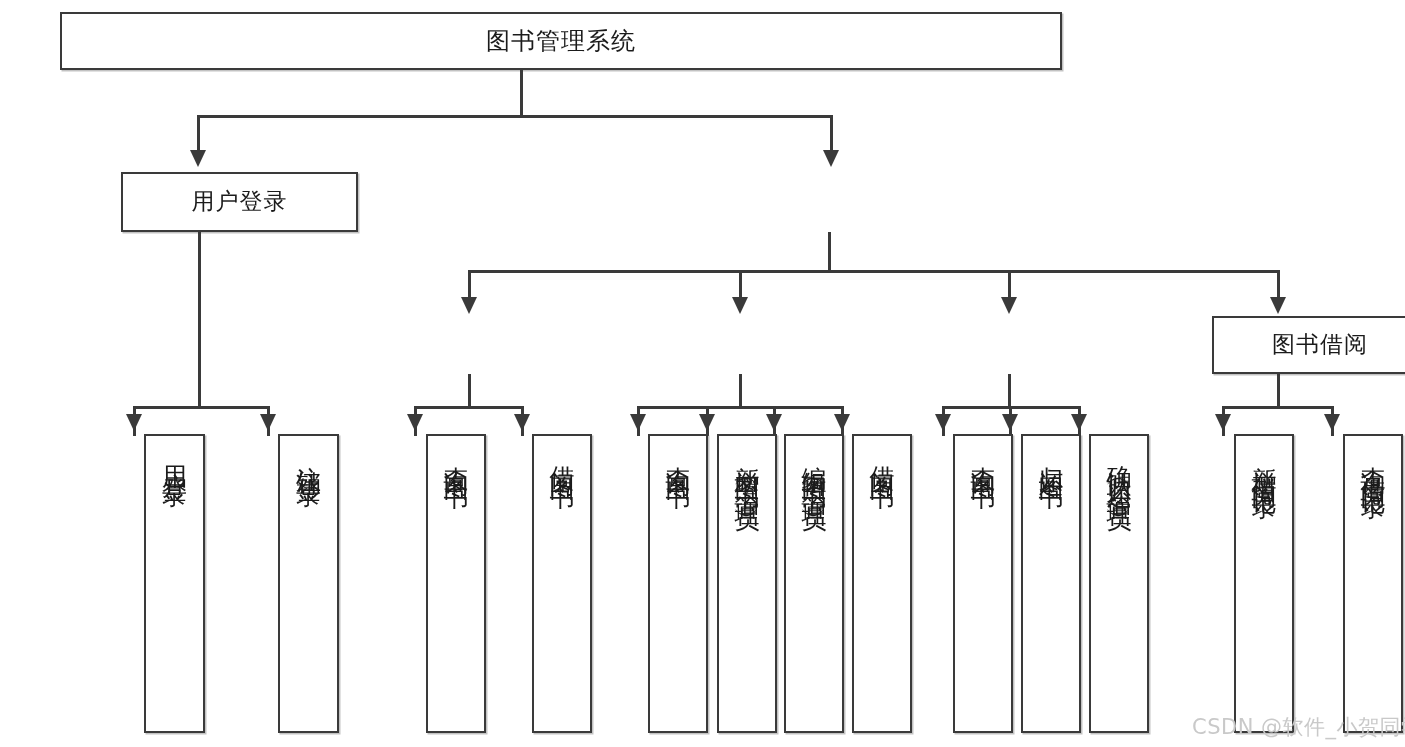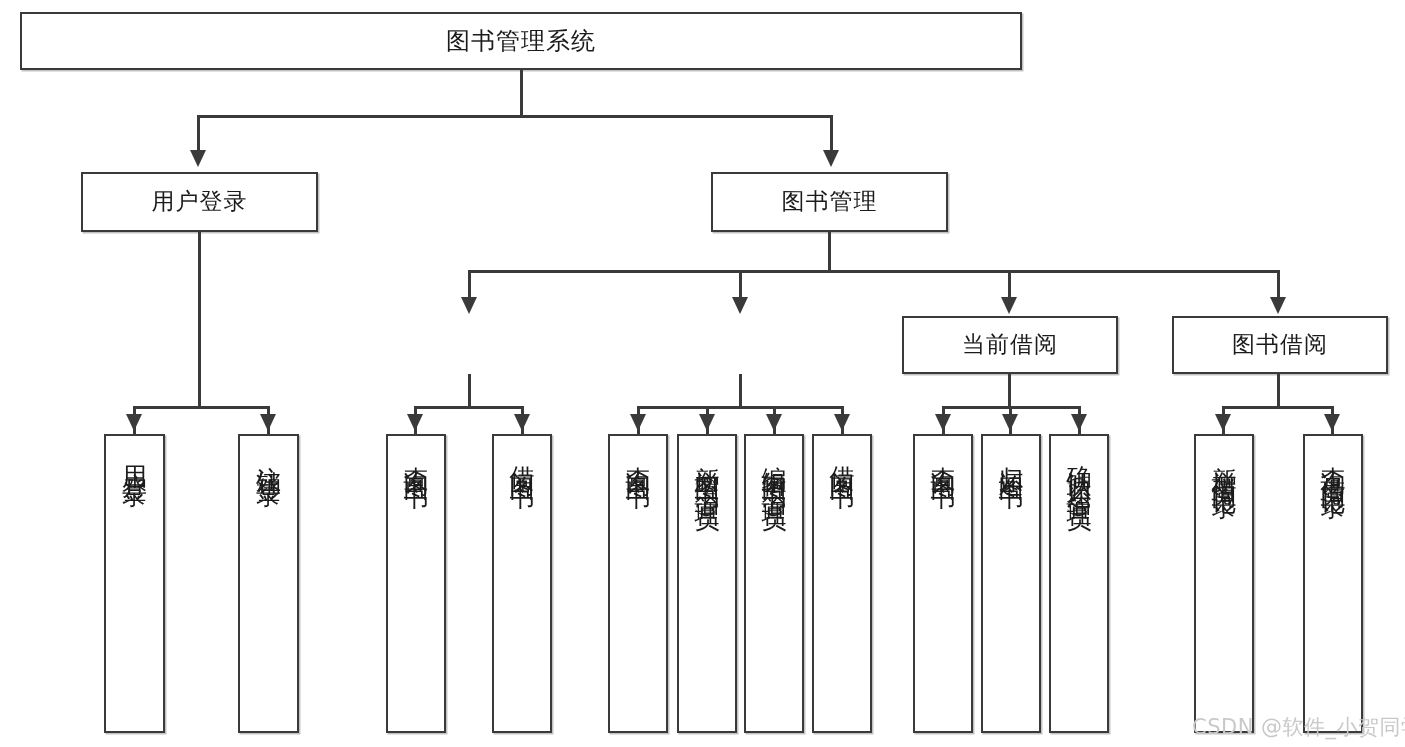--- a/index.html
+++ b/index.html
@@ -20,20 +20,21 @@
   .node {
     position: absolute;
     box-sizing: border-box;
     border: 2.5px solid #3a3a3a;
     background: #ffffff;
     display: flex;
     align-items: center;
     justify-content: center;
     color: #1b1b1b;
     box-shadow: 1.5px 1.5px 0 rgba(120,120,120,0.45);
+    margin-left: 40px;
   }
   .node.horiz {
     font-size: 23px;
     letter-spacing: 1px;
     line-height: 1.1;
     padding: 0 6px;
     text-align: center;
   }
   .node.root {
     font-size: 24px;
@@ -83,21 +84,20 @@
 
   <div class="edge h" style="left:197px; top:115px; width:636px; height:3px;"></div>
 
   <div class="edge v" style="left:197px; top:115px; width:3px; height:38px;"></div>
   <div class="arrow" style="left:190px; top:150px;"></div>
 
   <div class="edge v" style="left:830px; top:115px; width:3px; height:38px;"></div>
   <div class="arrow" style="left:823px; top:150px;"></div>
 
   <div class="node horiz" style="left:81px; top:172px; width:237px; height:60px;">用户登录</div>
-  <div class="node horiz" style="left:711px; top:172px; width:237px; height:60px;">图书管理</div>
 
   <div class="edge v" style="left:198px; top:232px; width:3px; height:176px;"></div>
   <div class="edge h" style="left:133px; top:406px; width:137px; height:3px;"></div>
   <div class="edge v" style="left:133px; top:406px; width:3px; height:30px;"></div>
   <div class="arrow" style="left:126px; top:414px;"></div>
   <div class="edge v" style="left:267px; top:406px; width:3px; height:30px;"></div>
   <div class="arrow" style="left:260px; top:414px;"></div>
 
   <div class="node leaf" style="left:104px; top:434px; width:61px; height:299px;">用户登录</div>
   <div class="node leaf" style="left:238px; top:434px; width:61px; height:299px;">注销登录</div>
@@ -107,21 +107,20 @@
 
   <div class="edge v" style="left:468px; top:270px; width:3px; height:31px;"></div>
   <div class="arrow" style="left:461px; top:297px;"></div>
   <div class="edge v" style="left:739px; top:270px; width:3px; height:31px;"></div>
   <div class="arrow" style="left:732px; top:297px;"></div>
   <div class="edge v" style="left:1008px; top:270px; width:3px; height:31px;"></div>
   <div class="arrow" style="left:1001px; top:297px;"></div>
   <div class="edge v" style="left:1277px; top:270px; width:3px; height:31px;"></div>
   <div class="arrow" style="left:1270px; top:297px;"></div>
 
-  <div class="node horiz" style="left:902px; top:316px; width:216px; height:58px;">当前借阅</div>
   <div class="node horiz" style="left:1172px; top:316px; width:216px; height:58px;">图书借阅</div>
 
   <div class="edge v" style="left:468px; top:374px; width:3px; height:34px;"></div>
   <div class="edge h" style="left:414px; top:406px; width:110px; height:3px;"></div>
   <div class="edge v" style="left:414px; top:406px; width:3px; height:30px;"></div>
   <div class="arrow" style="left:407px; top:414px;"></div>
   <div class="edge v" style="left:521px; top:406px; width:3px; height:30px;"></div>
   <div class="arrow" style="left:514px; top:414px;"></div>
 
   <div class="node leaf" style="left:386px; top:434px; width:60px; height:299px;">查询图书</div>

